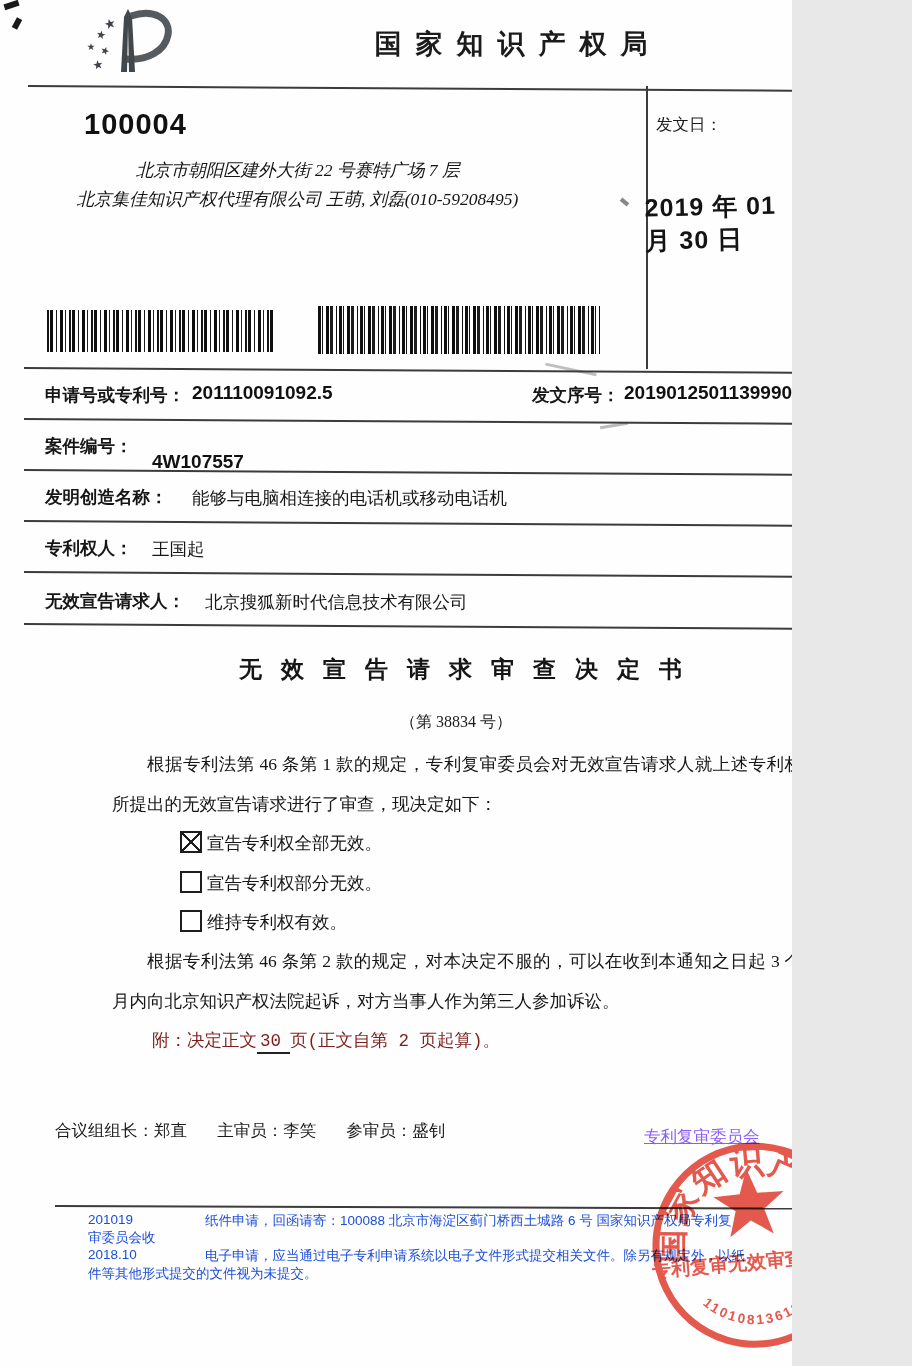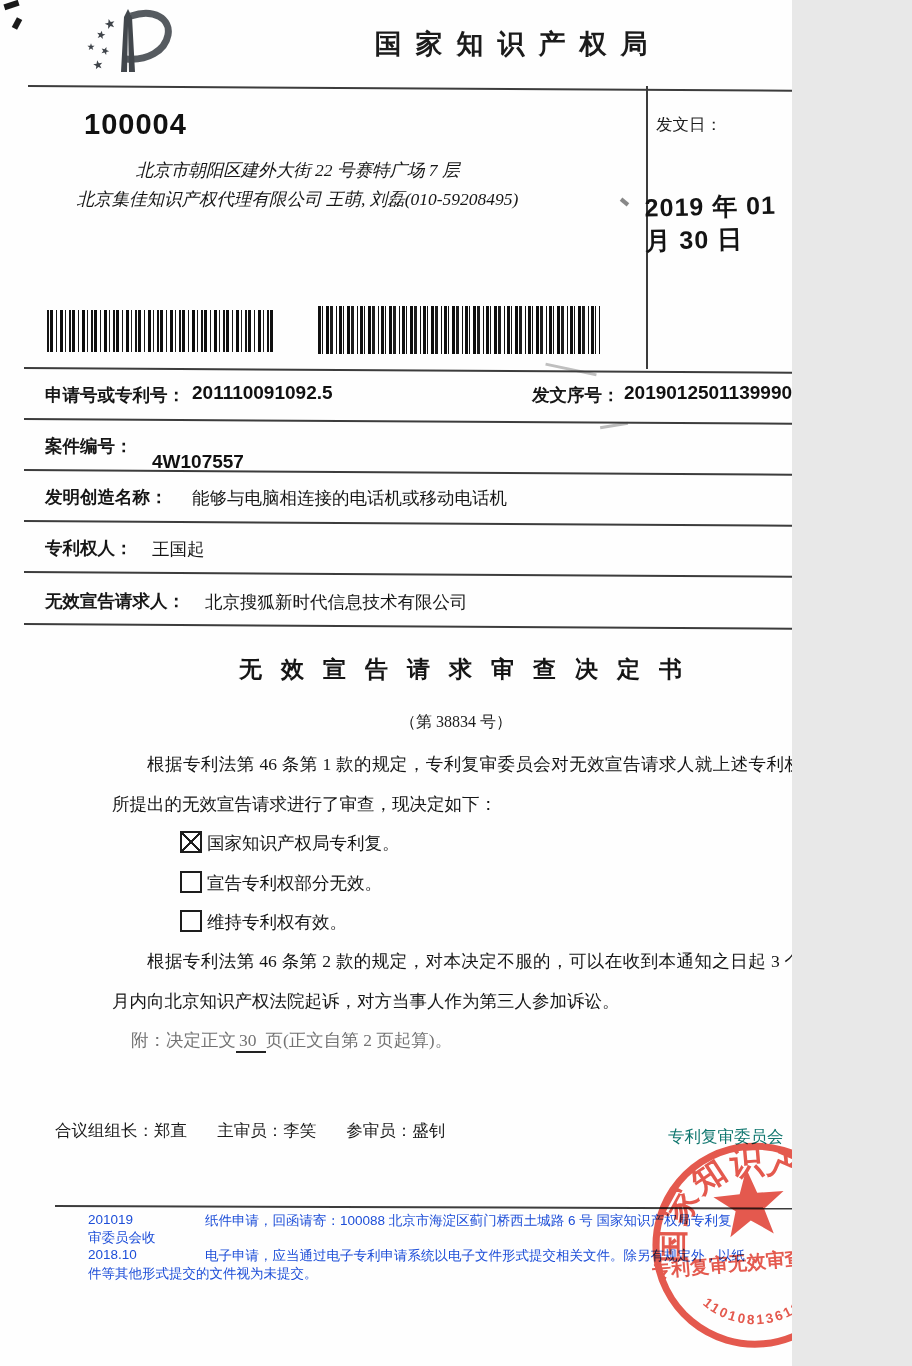--- a/index.html
+++ b/index.html
@@ -30,26 +30,26 @@
              letter-spacing:19px;font-family:"Liberation Sans","DejaVu Sans",sans-serif;color:#151515;}
   .dec-number{left:0;top:712px;width:912px;text-align:center;font-size:16px;}
   .para{position:absolute;left:112px;width:690px;font-size:17.5px;line-height:40px;
         text-indent:2em;text-align:justify;color:#151515;}
   .option{position:absolute;left:180px;font-size:17.5px;color:#151515;}
   .checkbox{display:inline-block;width:18px;height:18px;border:2px solid #1d1d1d;
             vertical-align:-4px;margin-right:5px;background:#fff;}
   .checkbox.checked{background-image:
       linear-gradient(to top right,transparent 45%,#1d1d1d 45%,#1d1d1d 55%,transparent 55%),
       linear-gradient(to bottom right,transparent 45%,#1d1d1d 45%,#1d1d1d 55%,transparent 55%);}
-  .attach{left:131px;top:1028px;font-size:17.5px;color:#737373;}
+  .attach{left:152px;top:1028px;font-size:17.5px;color:#7f1d1d;font-family:Liberation Mono, monospace;}
   .pages-underline{border-bottom:2px solid #222;padding:0 9px 1px 3px;}
   
   .panel{left:55px;top:1120px;font-size:16.5px;color:#1a1a1a;}
   .panel .gap{display:inline-block;width:26px;}
-  .committee{left:668px;top:1126px;font-size:16.5px;color:#0f766e;}
+  .committee{left:644px;top:1126px;font-size:16.5px;color:#8b5cf6;text-decoration:underline;}
   .foot{position:absolute;font-size:13.5px;font-family:"Liberation Sans","DejaVu Sans",sans-serif;color:#1d4ed8;}
   .pageno{left:850px;top:1336px;font-size:15px;color:#333;}
   
   .seal{position:absolute;left:632px;top:1118px;mix-blend-mode:multiply;opacity:.9;
         transform:rotate(-5deg);}
   
   .artifact{position:absolute;background:#1a1a1a;}
 </style>
 </head>
 <body>
@@ -111,21 +111,21 @@
   <span class="abs flabel" style="left:45px;top:589px;">无效宣告请求人：</span>
   <span class="abs fvalue-cjk" style="left:205px;top:590px;">北京搜狐新时代信息技术有限公司</span>
   <div class="hline" style="left:24px;top:623px;width:888px;"></div>
 
   <div class="abs dec-title">无效宣告请求审查决定书</div>
   <div class="abs dec-number">（第 38834 号）</div>
 
   <div class="para" style="top:744px;">根据专利法第 46 条第 1 款的规定，专利复审委员会对无效宣告请求人就上述专利权所提出的无效宣告请求进行了审查，现决定如下：</div>
 
   <div class="option" style="top:831px;">
-    <span class="checkbox checked"></span><span>国家知识产权局专利复。</span>
+    <span class="checkbox checked"></span><span>宣告专利权全部无效。</span>
   </div>
   <div class="option" style="top:871px;">
     <span class="checkbox"></span><span>宣告专利权部分无效。</span>
   </div>
   <div class="option" style="top:910px;">
     <span class="checkbox"></span><span>维持专利权有效。</span>
   </div>
 
   <div class="para" style="top:941px;">根据专利法第 46 条第 2 款的规定，对本决定不服的，可以在收到本通知之日起 3 个月内向北京知识产权法院起诉，对方当事人作为第三人参加诉讼。</div>
 

